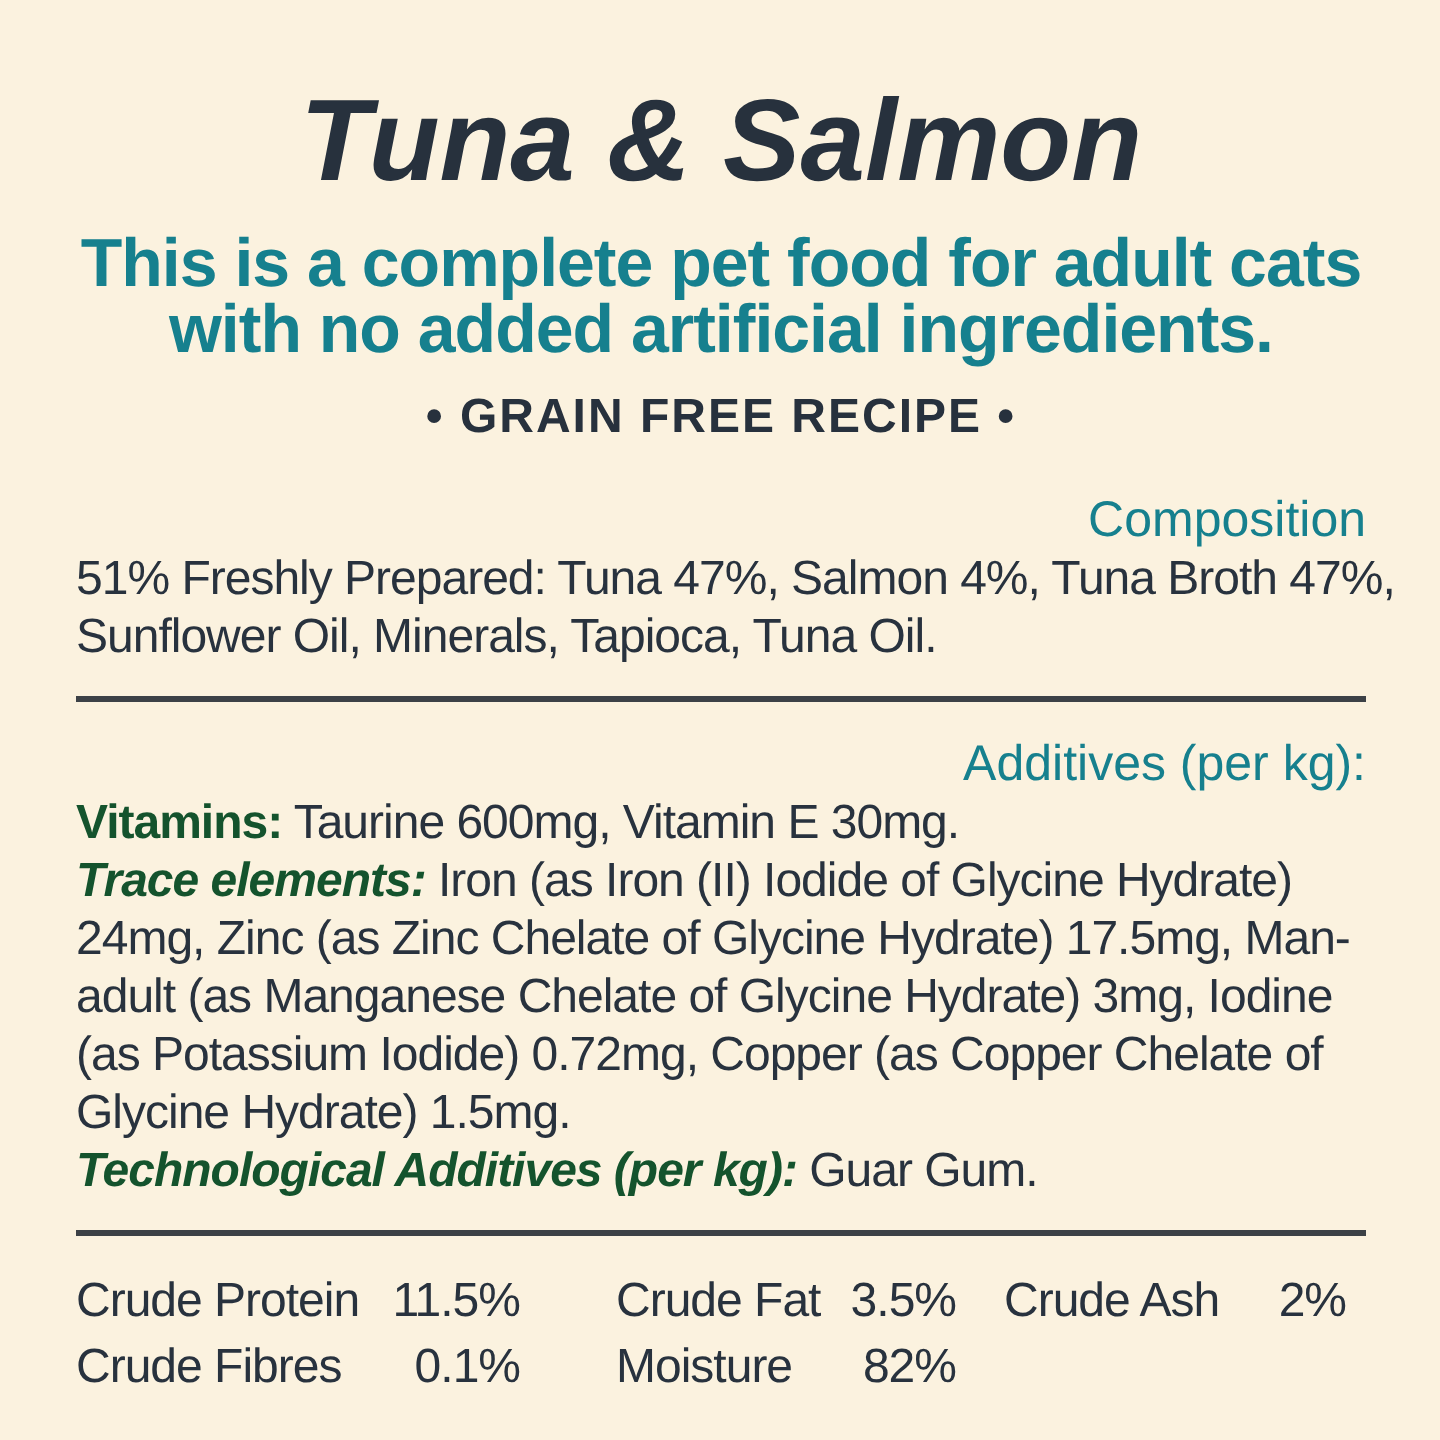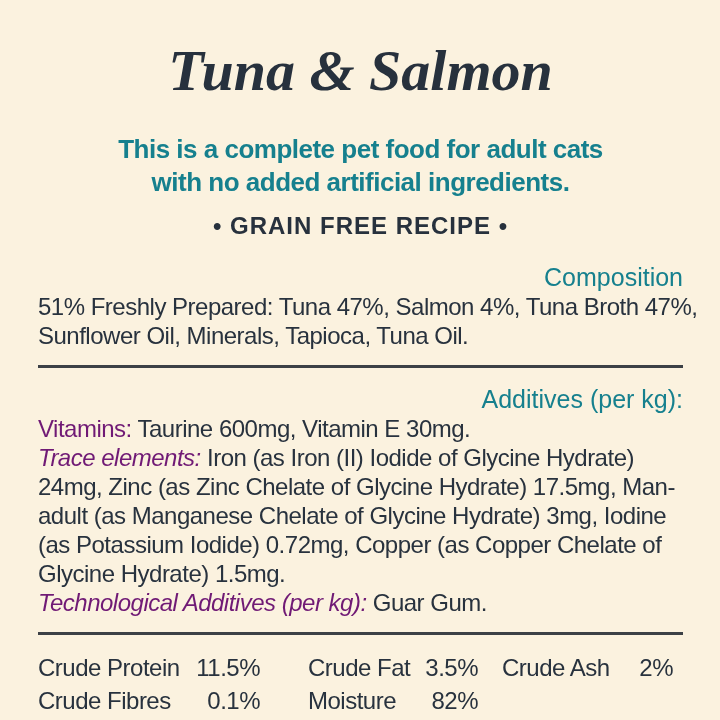--- a/index.html
+++ b/index.html
@@ -10,35 +10,35 @@
     color: #28323e;
     overflow: hidden;
   }
   .page {
     width: 720px; height: 720px;
     padding: 30px 37px 0 38px;
     position: relative;
   }
   .product-title {
     text-align: center;
-    font-family: Liberation Serif, serif;
+    font-family: Liberation Sans, sans-serif;
     font-style: italic;
     font-weight: 700;
     font-size: 58px;
     line-height: 82px;
     color: #27313d;
     letter-spacing: 0px;
     white-space: nowrap;
   }
   .subtitle {
-    margin-top: 21px;
+    margin-top: 4px;
     text-align: center;
     color: #16808e;
     font-weight: 700;
-    font-size: 26px;
+    font-size: 34px;
     line-height: 33px;
     letter-spacing: -0.5px;
     white-space: nowrap;
   }
   .badge {
     margin-top: 13px;
     text-align: center;
     font-weight: 700;
     font-size: 24px;
     letter-spacing: 1px;
@@ -53,22 +53,22 @@
     line-height: 30px;
     text-align: right;
   }
   .body-line {
     font-size: 24px;
     line-height: 29px;
     letter-spacing: -0.5px;
     white-space: nowrap;
   }
   .inline-label-teal {
-    color: #701a75;
-    font-weight: 400;
+    color: #14532d;
+    font-weight: 700;
   }
   .italic { font-style: italic; }
   .divider {
     border: none;
     border-top: 3px solid #3c4146;
     margin: 15px 0 16px 0;
   }
   .analytical-header {
     display: flex;
     justify-content: space-between;

